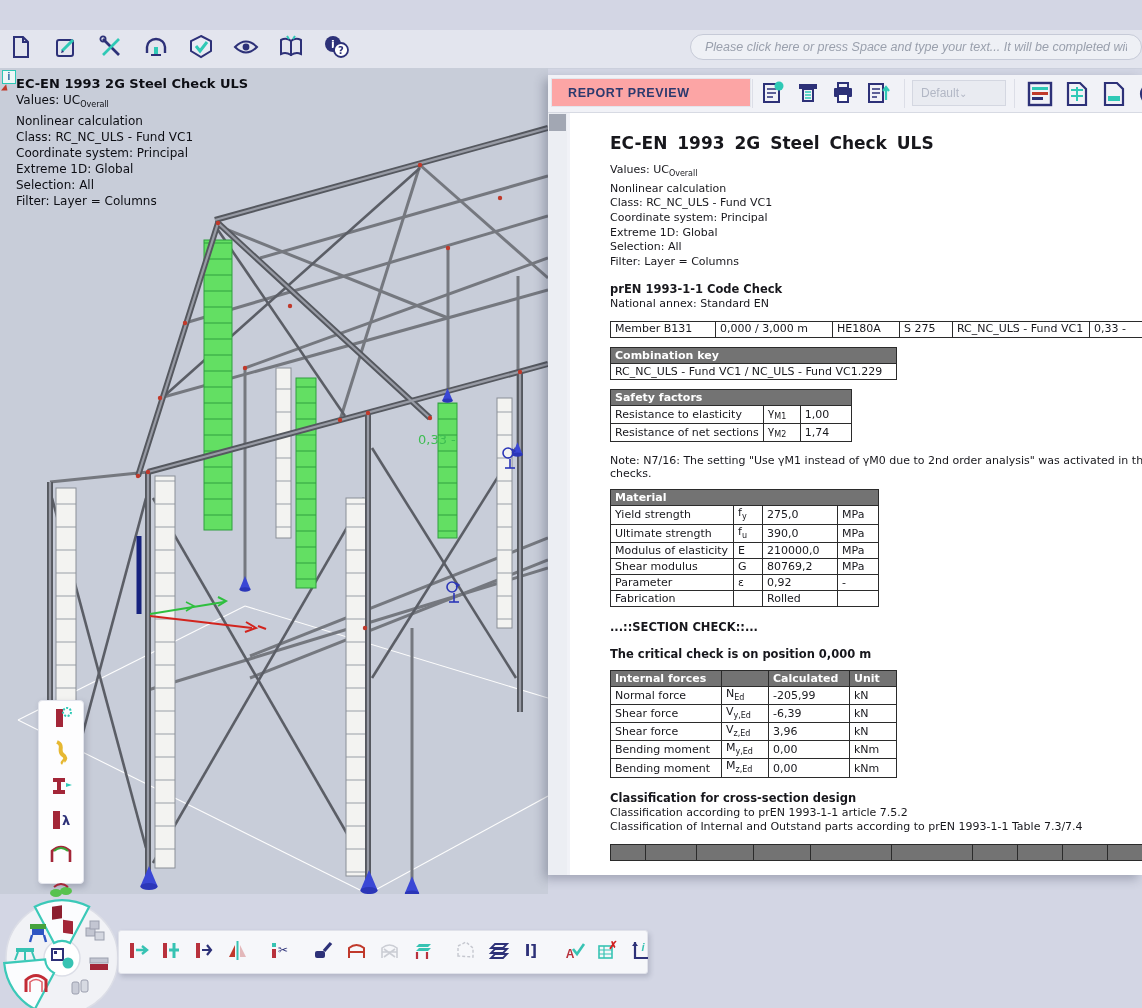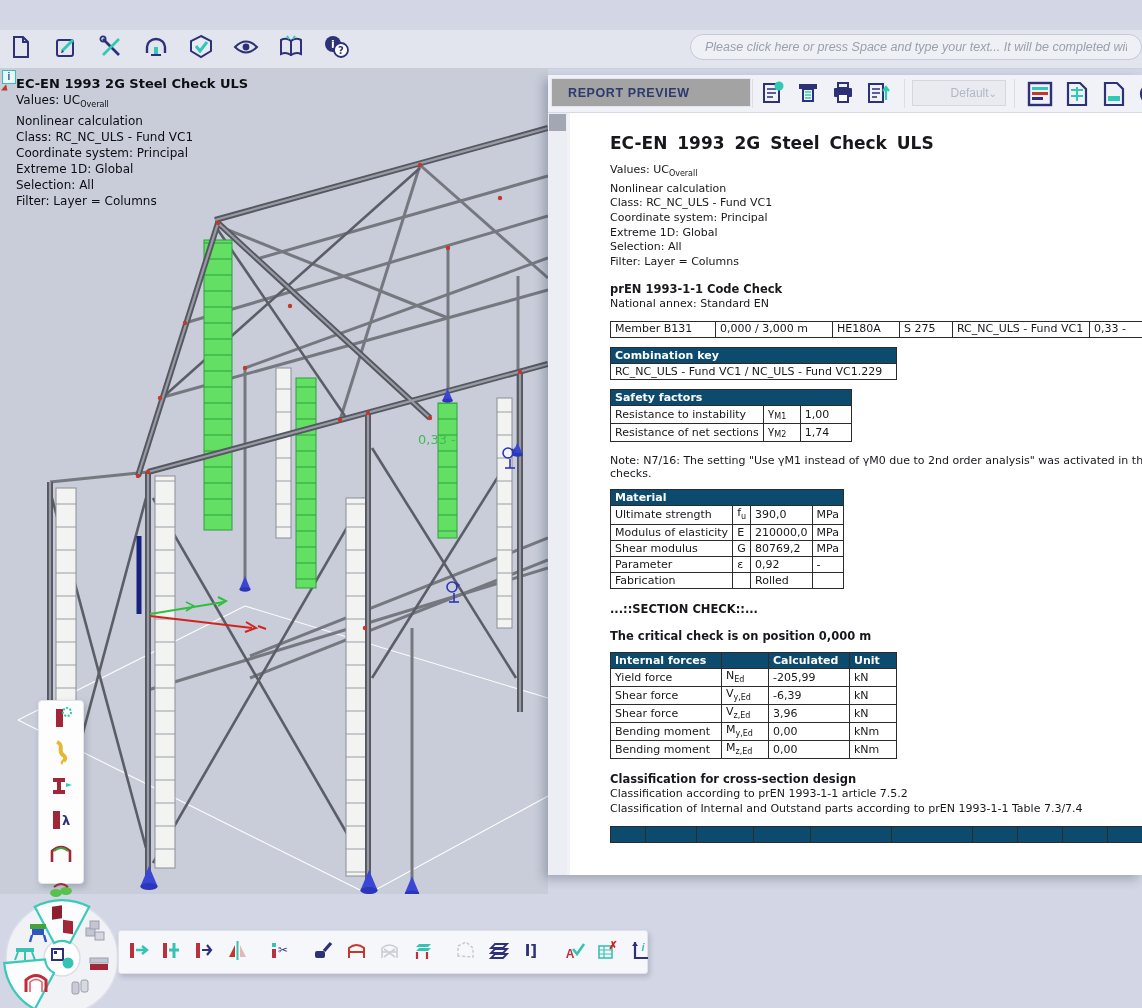--- a/index.html
+++ b/index.html
@@ -36,38 +36,38 @@
   
   .wheel{position:absolute;left:-2px;top:896px;width:150px;height:118px}
   
   .btoolbar{position:absolute;left:118px;top:930px;width:530px;height:44px;background:#f6f7fa;border:1px solid #e0e2ea;
             border-radius:3px;box-shadow:2px 3px 5px rgba(50,55,80,.2);display:flex;align-items:center;padding-left:8px;box-sizing:border-box;gap:10px}
   .bsep{width:1px;height:26px;background:#d8dae3}
   
   .panel{position:absolute;left:548px;top:75px;width:594px;height:800px;background:#f1f2f7;
          box-shadow:-4px 4px 10px rgba(40,45,70,.3);overflow:hidden}
   .phead{position:absolute;left:0;top:0;width:100%;height:37px;background:#f1f2f7;border-bottom:1px solid #d7dae3}
-  .ptitle{position:absolute;left:3px;top:3px;width:200px;height:29px;background:#a3a3a3;border:1px solid #e3e5ec;
+  .ptitle{position:absolute;left:3px;top:3px;width:200px;height:29px;background:#fca5a5;border:1px solid #e3e5ec;
           display:flex;align-items:center;padding-left:16px;box-sizing:border-box;
           font-size:12.5px;font-weight:bold;letter-spacing:.6px;color:#2c3a6e}
   .pgrp{position:absolute;top:5px;display:flex;gap:9px}
   .psep{position:absolute;top:4px;width:1px;height:29px;background:#dcdee7}
   .dropdown{position:absolute;left:364px;top:5px;width:94px;height:26px;background:#e9ebf1;border:1px solid #d4d7e1;
-            color:#b2b7c5;font-size:12px;display:flex;align-items:center;padding:0 8px;box-sizing:border-box;justify-content:flex-end}
+            color:#b2b7c5;font-size:12px;display:flex;align-items:center;padding:0 8px;box-sizing:border-box;justify-content:flex-start}
   .scroll{position:absolute;left:0;top:38px;width:19px;height:762px;background:#eceef3}
   .thumb{position:absolute;left:1px;top:1px;width:17px;height:17px;background:#a2a7b3}
   .page{position:absolute;left:22px;top:38px;width:820px;height:762px;background:#fff;
         font-family:"DejaVu Sans",sans-serif;color:#17171c;padding:14px 0 0 40px;box-sizing:border-box}
   .rtitle{font-size:17px;font-weight:bold;word-spacing:4px;margin:6px 0 10px}
   .meta{font-size:11px;line-height:14.6px;white-space:nowrap}
   .b{font-weight:normal}
   .sechead{font-size:11.5px;font-weight:bold;margin:13px 0 1px}
   .rt{border-collapse:collapse;font-size:11px;margin-top:9px}
   .rt td,.rt th{border:1px solid #2b2b2b;padding:0 4px;height:15px;line-height:13px;text-align:left;white-space:nowrap;font-weight:normal}
-  .hd{background:#0c4a6e;color:#fff;font-weight:bold !important;border:1px solid #2b2b2b}
+  .hd{background:#737373;color:#fff;font-weight:bold !important;border:1px solid #2b2b2b}
   .num{text-align:right}
   .mb td{font-weight:normal;vertical-align:top}
   .wrapcell{white-space:normal !important;width:128px}
   .note{font-size:11px;margin-top:12px;white-space:nowrap}
   sub{font-size:8px}
   .cl2{font-size:10px;font-weight:bold;line-height:11px;text-align:center}
 </style>
 </head>
 <body>
 
@@ -506,39 +506,45 @@
             </tr>
       </tbody>
         </table>
 
       <table class="rt">
         <tbody>
             <tr>
               <th class="hd" colspan="3">Safety factors</th>
             </tr>
         <tr>
-              <td style="width:140px">Resistance to instability</td>
+              <td style="width:140px">Resistance to elasticity</td>
             <td style="width:28px"><span>γ</span><sub>M1</sub></td>
             <td class="num" style="width:42px">1,00</td>
             </tr>
         <tr>
               <td>Resistance of net sections</td>
             <td><span>γ</span><sub>M2</sub></td>
             <td class="num">1,74</td>
             </tr>
       </tbody>
         </table>
 
       <div class="note"><span class="b">Note: N7/16:</span><span> The setting "Use γM1 instead of γM0 due to 2nd order analysis"  was activated in the S</span></div>
       <div class="note" style="margin-top:0">checks.</div>
 
       <table class="rt">
         <tbody>
             <tr>
               <th class="hd" colspan="4">Material</th>
+            </tr>
+        <tr>
+              <td style="width:114px">Yield strength</td>
+              <td style="width:20px"><span>f</span><sub>y</sub></td>
+              <td class="num" style="width:66px">275,0</td>
+              <td style="width:32px">MPa</td>
             </tr>
         <tr>
               <td>Ultimate strength</td>
               <td><span>f</span><sub>u</sub></td>
               <td class="num">390,0</td>
               <td>MPa</td>
             </tr>
         <tr>
               <td>Modulus of elasticity</td>
               <td><span>E</span></td>
@@ -571,21 +577,21 @@
 
       <table class="rt">
         <tbody>
             <tr>
               <th class="hd" style="width:102px">Internal forces</th>
               <th class="hd" style="width:38px"></th>
               <th class="hd num" style="width:72px">Calculated</th>
               <th class="hd" style="width:38px">Unit</th>
             </tr>
         <tr>
-              <td>Yield force</td>
+              <td>Normal force</td>
               <td><span>N</span><sub>Ed</sub></td>
               <td class="num">-205,99</td>
               <td>kN</td>
             </tr>
         <tr>
               <td>Shear force</td>
               <td><span>V</span><sub>y,Ed</sub></td>
               <td class="num">-6,39</td>
               <td>kN</td>
             </tr>

